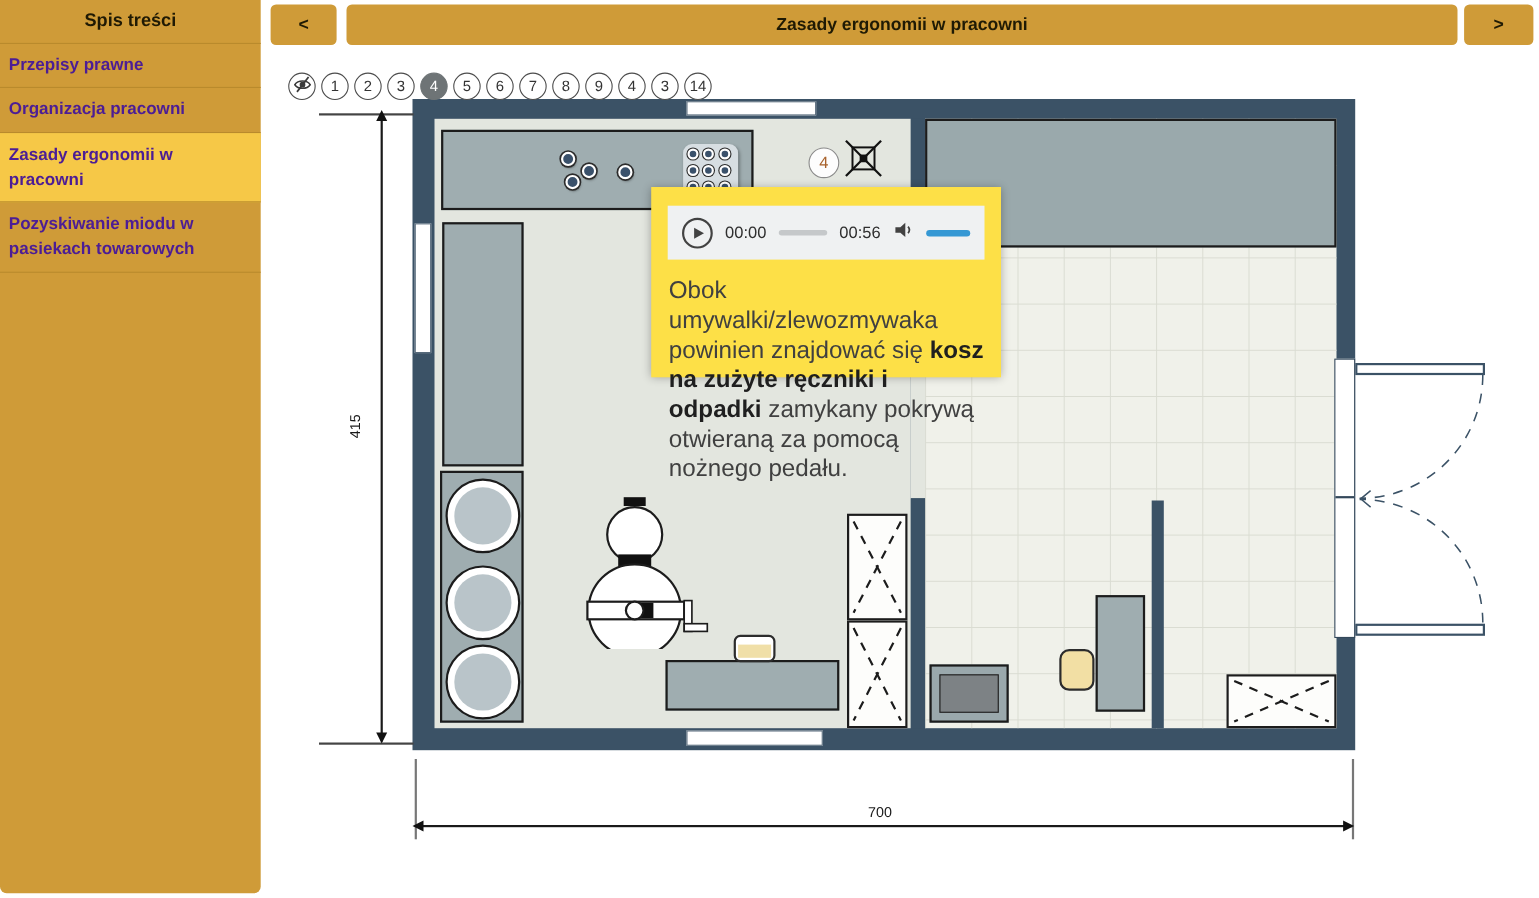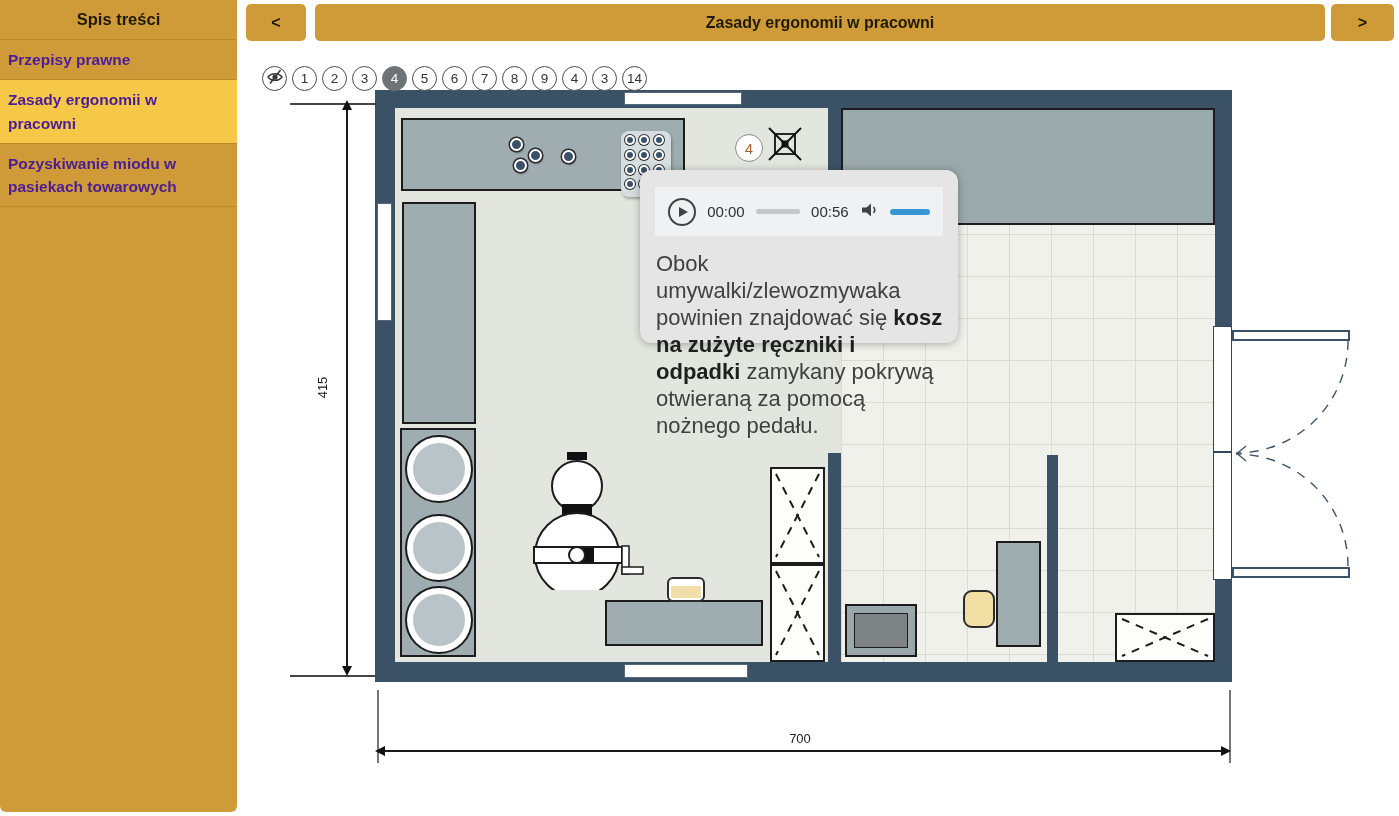--- a/index.html
+++ b/index.html
@@ -95,22 +95,22 @@
   .dim-label { position:absolute; background:none; font-size:13px; color:#1a1a1a; z-index:3; }
   .vdim-label { left:312px; top:380px; transform:rotate(-90deg); }
   .hdim-label { left:760px; top:731px; width:80px; text-align:center; }
   .arr { position:absolute; width:0; height:0; z-index:3; }
   .arr-up    { left:342px; top:100px; border-left:5px solid transparent; border-right:5px solid transparent; border-bottom:10px solid #111; }
   .arr-down  { left:342px; top:666px; border-left:5px solid transparent; border-right:5px solid transparent; border-top:10px solid #111; }
   .arr-left  { left:375px; top:746px; border-top:5px solid transparent; border-bottom:5px solid transparent; border-right:10px solid #111; }
   .arr-right { left:1221px; top:746px; border-top:5px solid transparent; border-bottom:5px solid transparent; border-left:10px solid #111; }
 
   
-  .popup { position:absolute; left:592px; top:170px; width:318px; height:173px; background:#e5e5e5;
-           border-radius:12px; box-shadow:0 1px 8px rgba(0,0,0,.3); z-index:40;margin-left:48px; }
+  .popup { position:absolute; left:592px; top:170px; width:318px; height:173px; background:#fde047;
+           border-radius:0; box-shadow:0 1px 8px rgba(0,0,0,.3); z-index:40; }
   .player { position:absolute; left:15px; top:17px; right:15px; height:49px; background:#eff1f2;
             display:flex; align-items:center; justify-content:space-between; padding:0 13px; }
   .play-btn { width:28px; height:28px; border-radius:50%; border:2.5px solid #424242; background:none;
               display:flex; align-items:center; justify-content:center; cursor:pointer; flex:0 0 auto; }
   .play-tri { width:0; height:0; border-top:5.5px solid transparent; border-bottom:5.5px solid transparent;
               border-left:9px solid #424242; margin-left:3px; }
   .ptime { font-size:15px; color:#2f2f2f; }
   .progress { width:44px; height:5px; background:#c5c8ca; border-radius:3px; cursor:pointer; }
   .volume   { width:40px; height:6px; background:#3598d4; border-radius:3px; cursor:pointer; }
   .popup-text { position:absolute; left:16px; top:80px; width:288px; font-size:22px;
@@ -118,20 +118,21 @@
   .popup-text b { color:#1f1f1f; }
 </style>
 </head>
 <body>
 
 <div class="stage">
 
   <aside class="sidebar">
     <div class="sb-title">Spis treści</div>
     <div class="sb-item">Przepisy prawne</div>
+    <div class="sb-item">Organizacja pracowni</div>
     <div class="sb-item active">Zasady ergonomii w pracowni</div>
     <div class="sb-item">Pozyskiwanie miodu w pasiekach towarowych</div>
   </aside>
 
   <button class="nav-btn btn-prev">&lt;</button>
   <div class="title-bar">Zasady ergonomii w pracowni</div>
   <button class="nav-btn btn-next">&gt;</button>
 
   <div class="stepper">
     <span class="step-eye">

